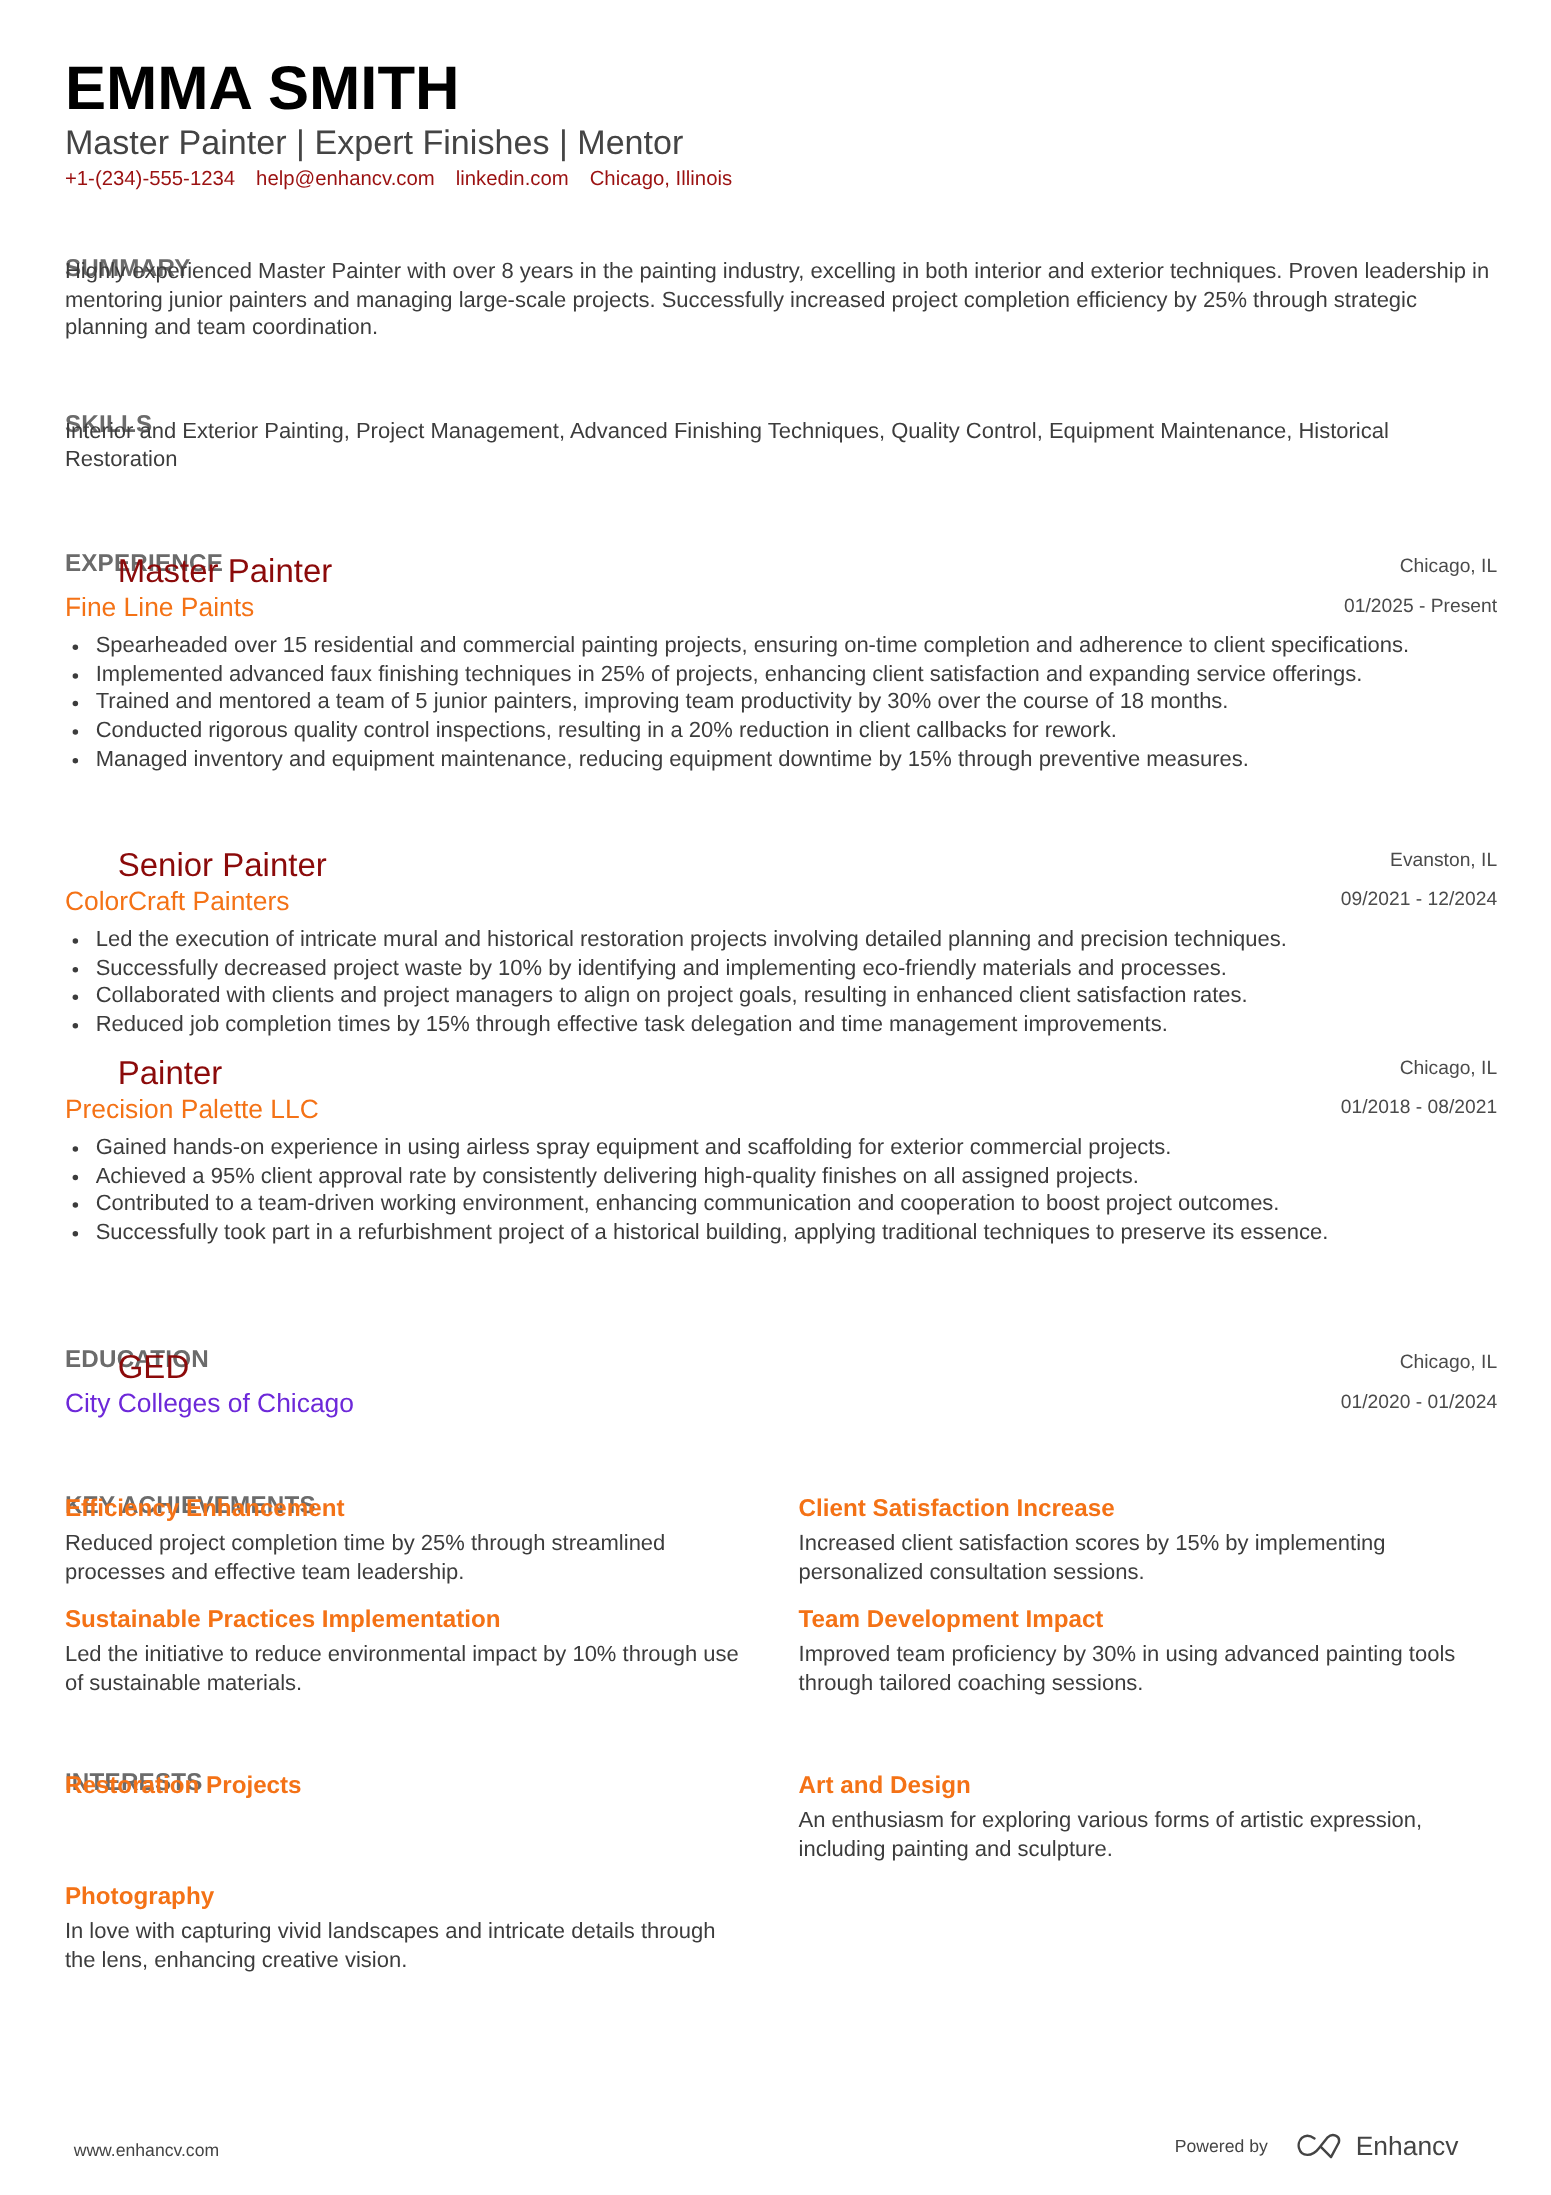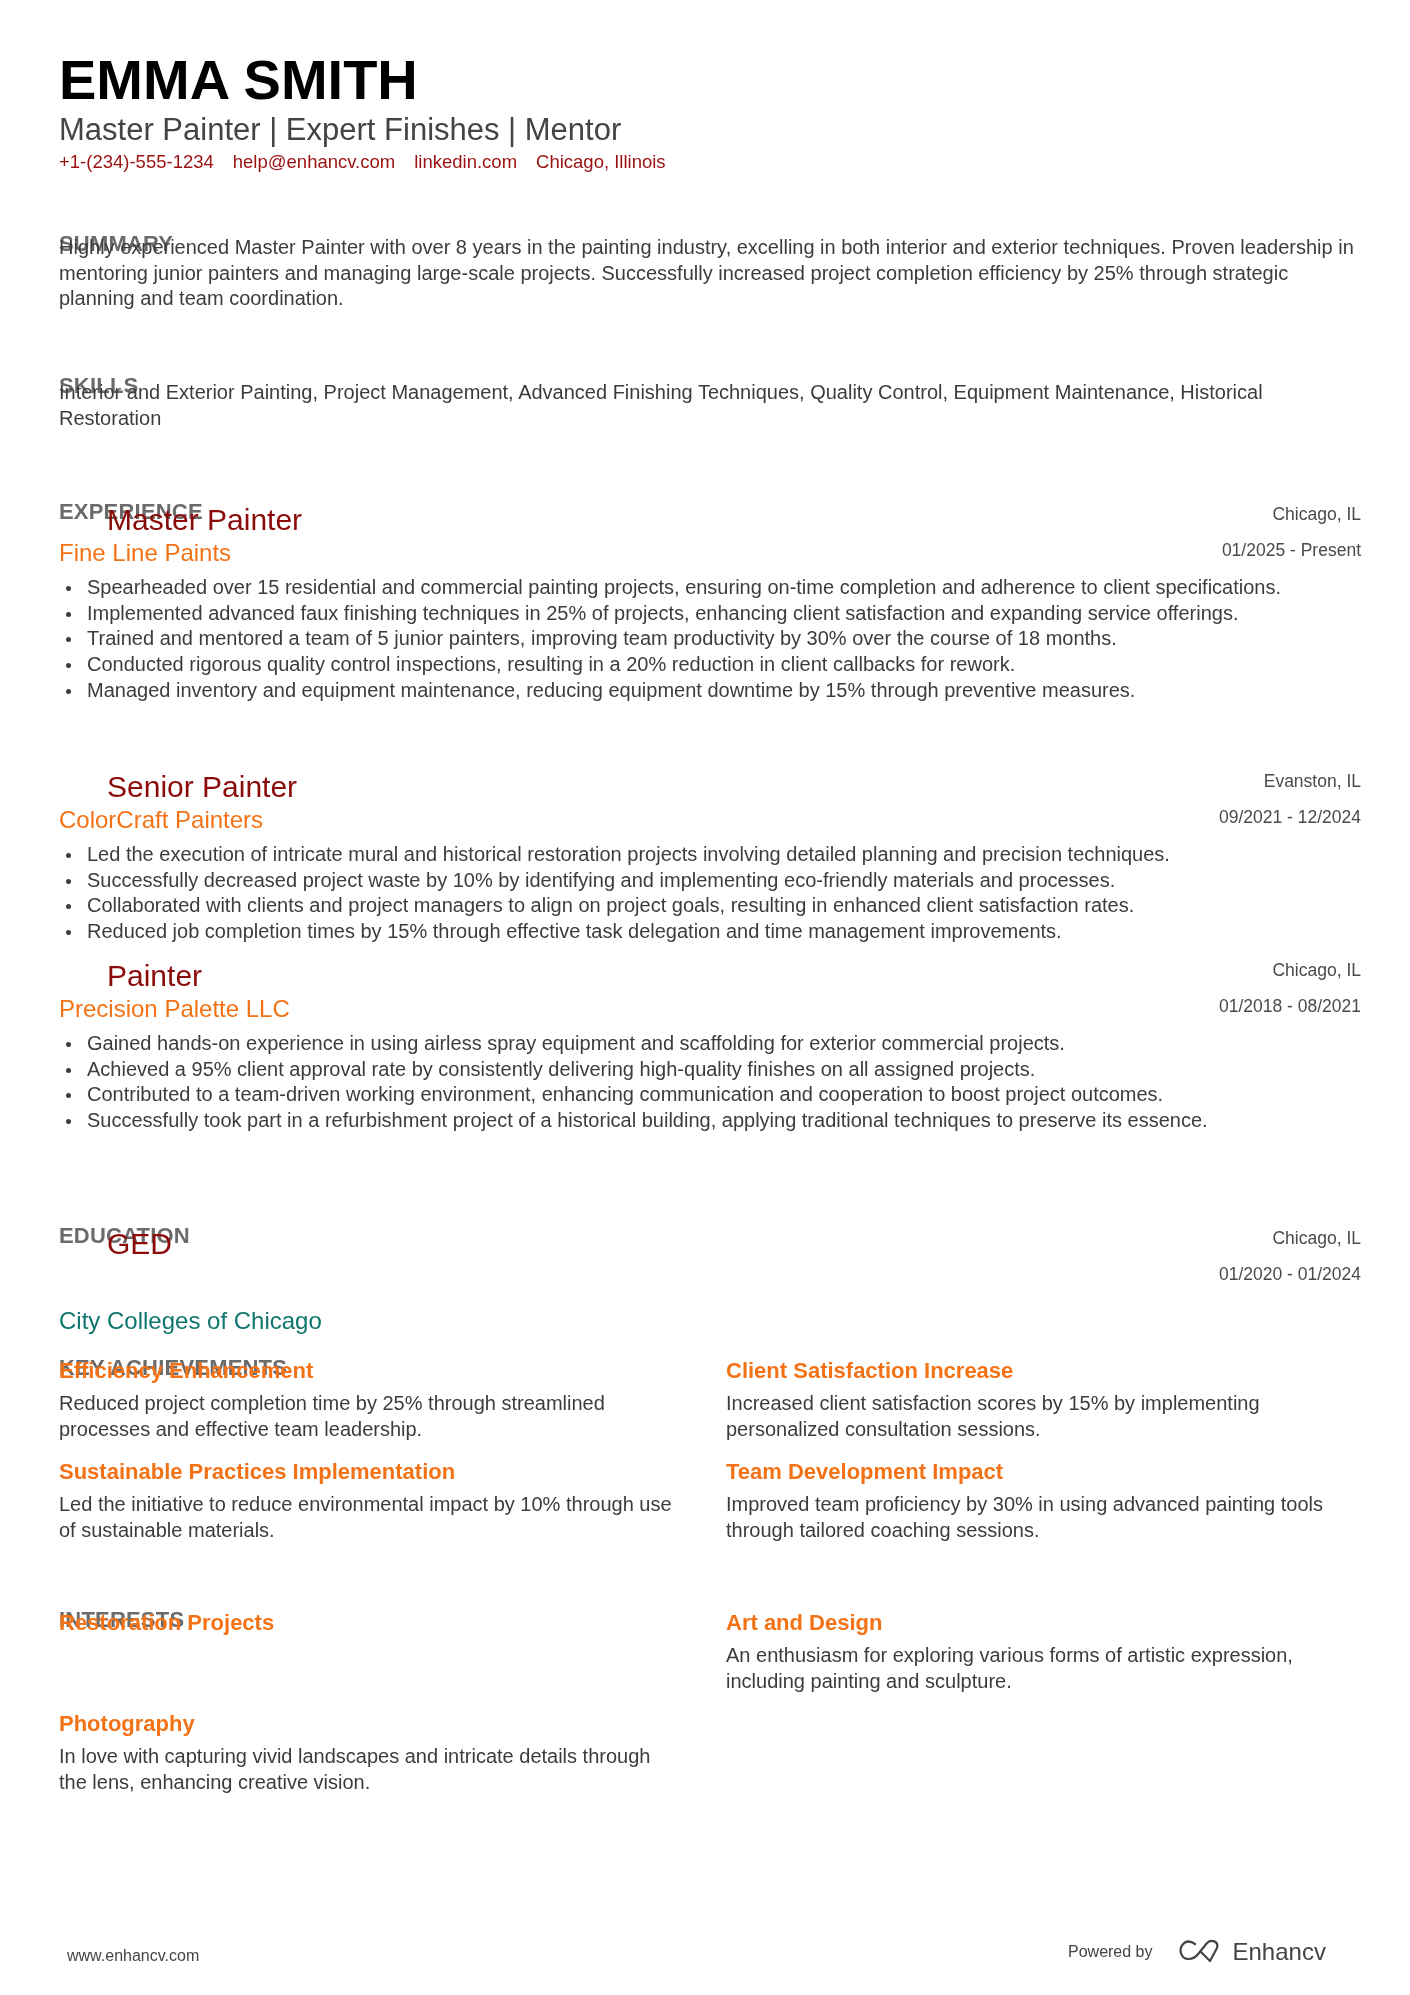--- a/index.html
+++ b/index.html
@@ -6,21 +6,21 @@
   html, body { width: 1410px; height: 1995px; background: #ffffff; }
   body { font-family: "Liberation Sans", "DejaVu Sans", sans-serif; color: #3a3a3a; position: relative; overflow: hidden; }
   .page { position: absolute; left: 59px; top: 0; width: 1302px; }
   .name { position: absolute; top: 48px; left: 0; font-size: 56px; font-weight: bold; color: #000; letter-spacing: 0px; line-height: 64px; }
   .headline { position: absolute; top: 110px; left: 0; font-size: 31px; color: #444; line-height: 40px; }
   .contacts { position: absolute; top: 150px; left: 0; font-size: 18.5px; color: #9b1111; display: flex; gap: 19px; line-height: 24px; }
   .section-title { position: absolute; left: 0; font-size: 22px; font-weight: bold; color: #6b6b6b; line-height: 28px; letter-spacing: 0.2px; margin-top: 32px; }
   .para { position: absolute; left: 0; width: 1302px; font-size: 20px; line-height: 25.7px; color: #3c3c3c; }
   .role { position: absolute; left: 0; font-size: 30px; color: #8b0a0a; line-height: 36px; margin-left: 48px; }
   .company { position: absolute; left: 0; font-size: 24px; color: #f47216; line-height: 30px; }
-  .edu-school { position: absolute; left: 0; font-size: 24px; color: #0f766e; line-height: 30px; margin-top: 44px; }
+  .edu-school { position: absolute; left: 0; font-size: 24px; color: #6d28d9; line-height: 30px; }
   .meta { position: absolute; right: 0; font-size: 17.5px; color: #4a4a4a; line-height: 22px; text-align: right; }
   ul.bullets { position: absolute; left: 0; width: 1302px; list-style: none; font-size: 20px; line-height: 25.7px; color: #3c3c3c; }
   ul.bullets li { position: relative; padding-left: 28px; }
   ul.bullets li::before { content: ""; position: absolute; left: 7px; top: 11px; width: 5px; height: 5px; border-radius: 50%; background: #3c3c3c; }
   .grid-item { position: absolute; width: 640px; }
   .grid-item .gtitle { font-size: 22px; font-weight: bold; color: #f47216; line-height: 30px; }
   .grid-item .gdesc { font-size: 20px; line-height: 25.7px; color: #3c3c3c; margin-top: 5px; width: 620px; }
   .footer-left { position: absolute; left: 67px; top: 1947px; font-size: 16px; color: #444; }
   .footer-right { position: absolute; left: 1068px; top: 1938px; display: flex; align-items: center; gap: 24px; }
   .footer-right .powered { font-size: 16px; color: #444; }

